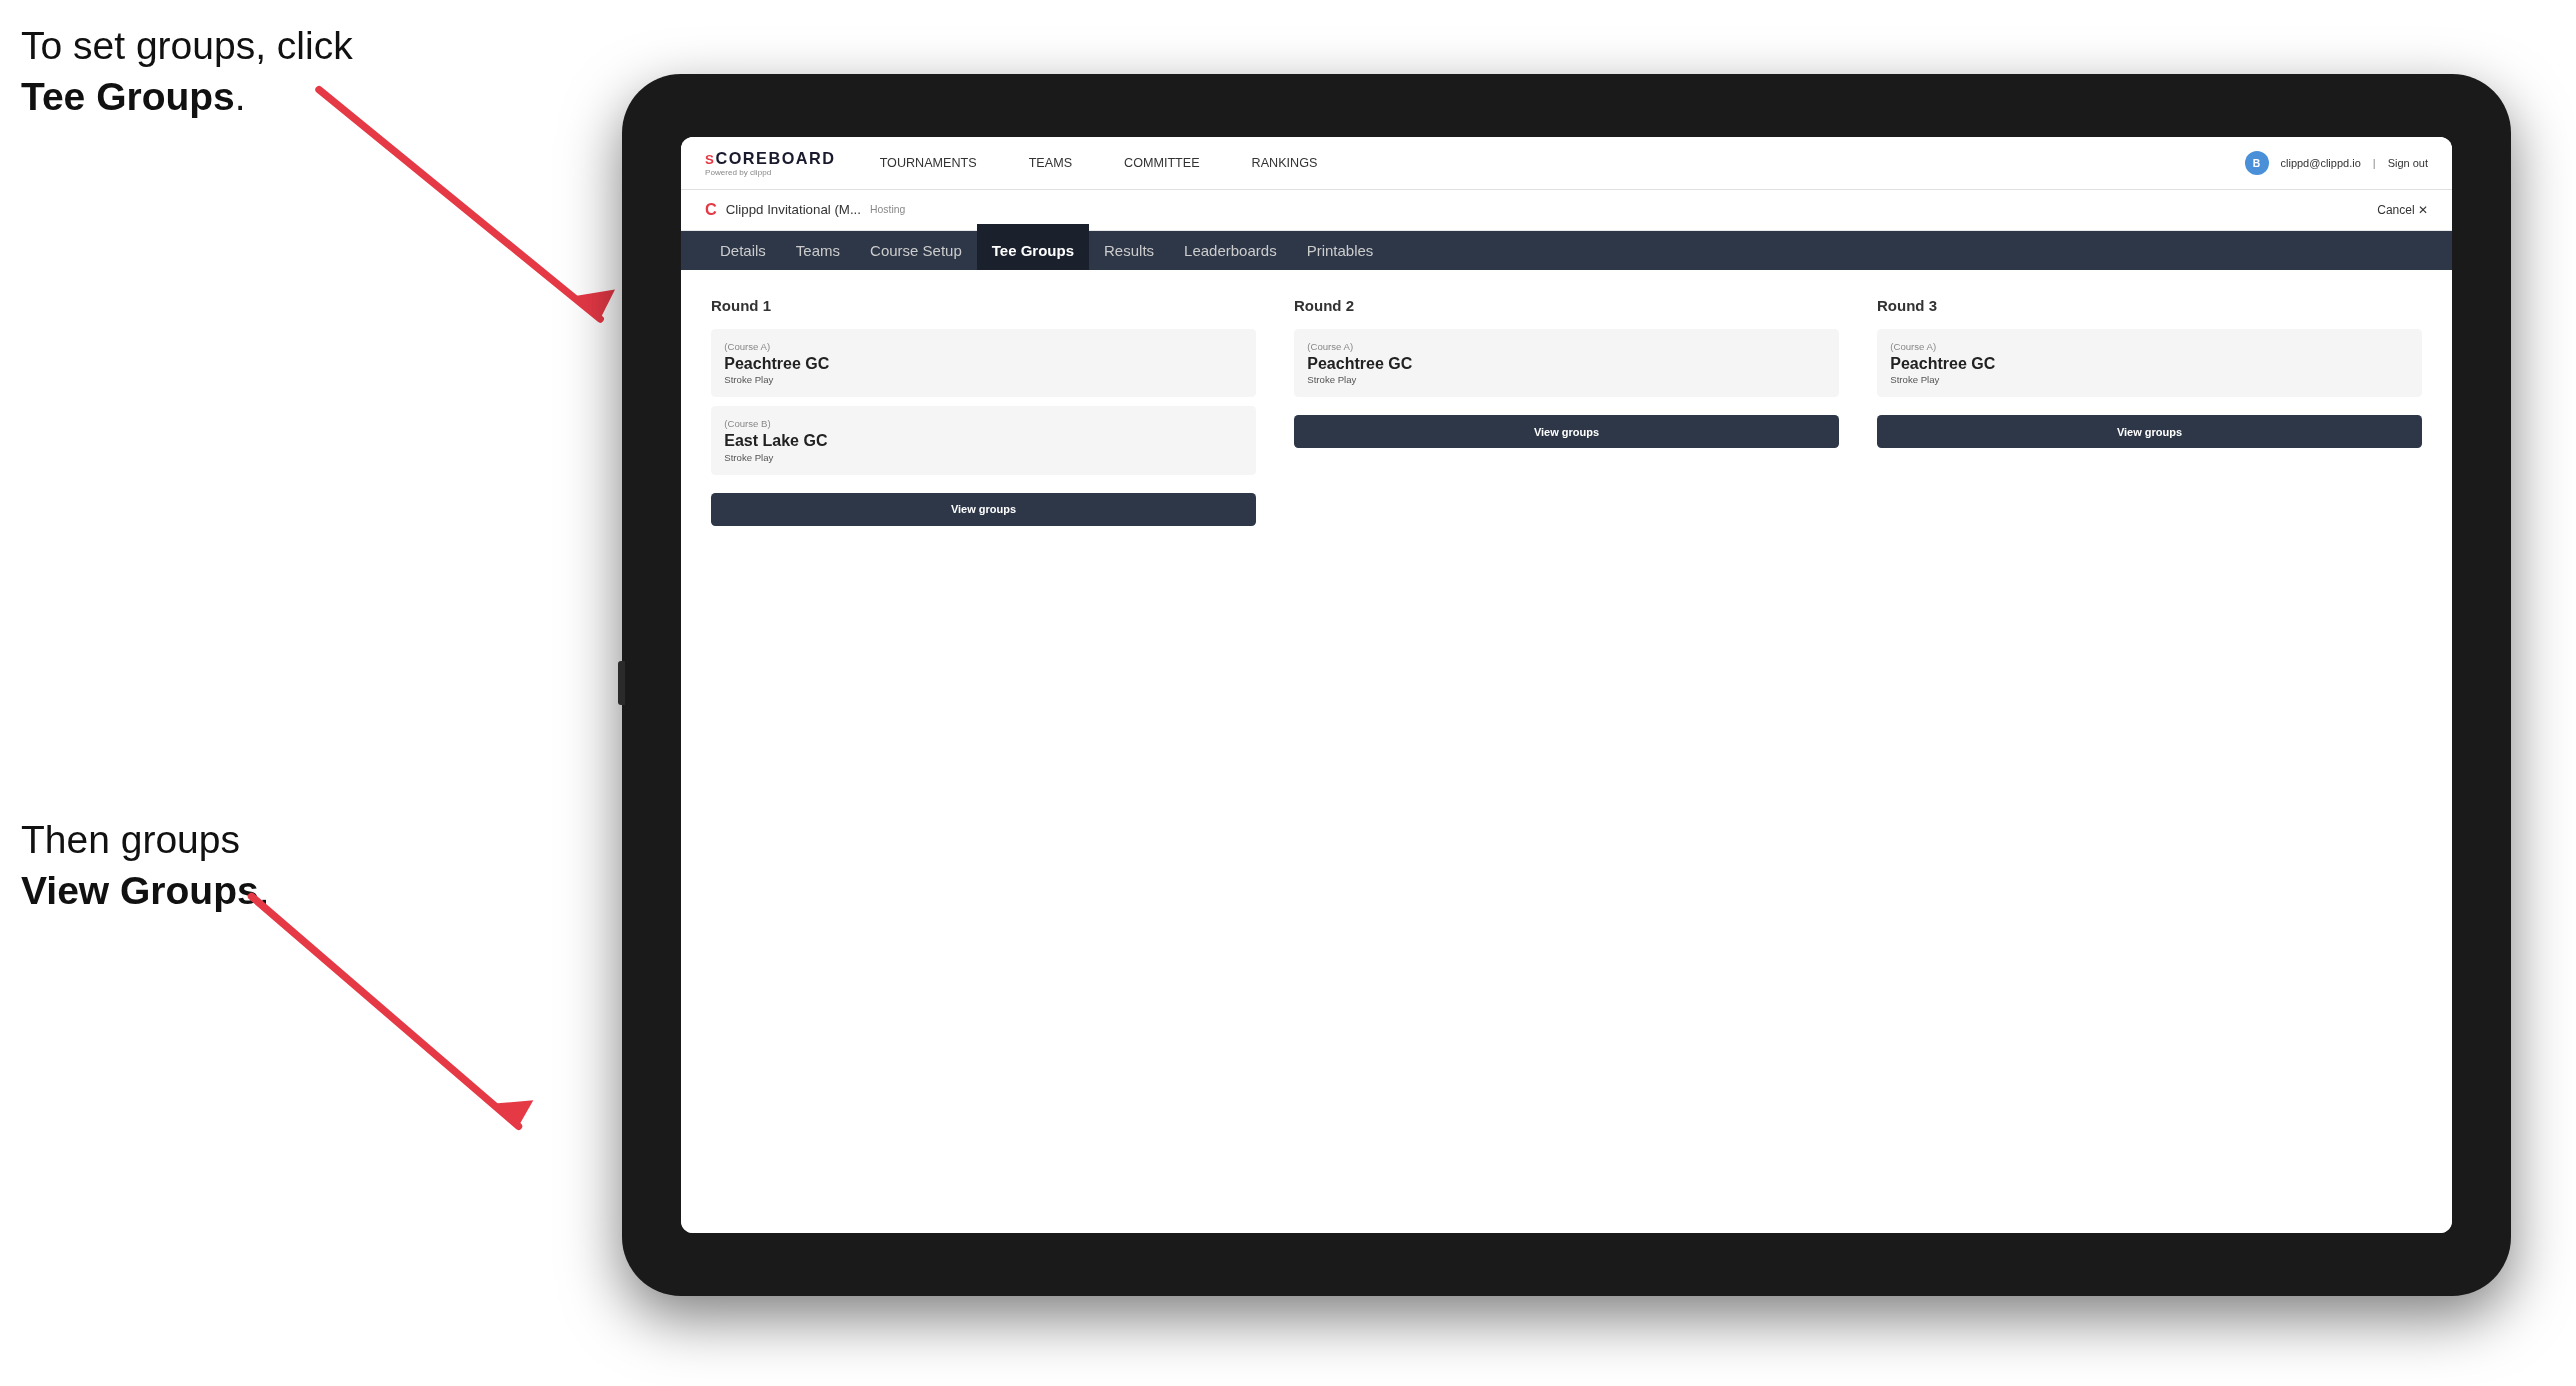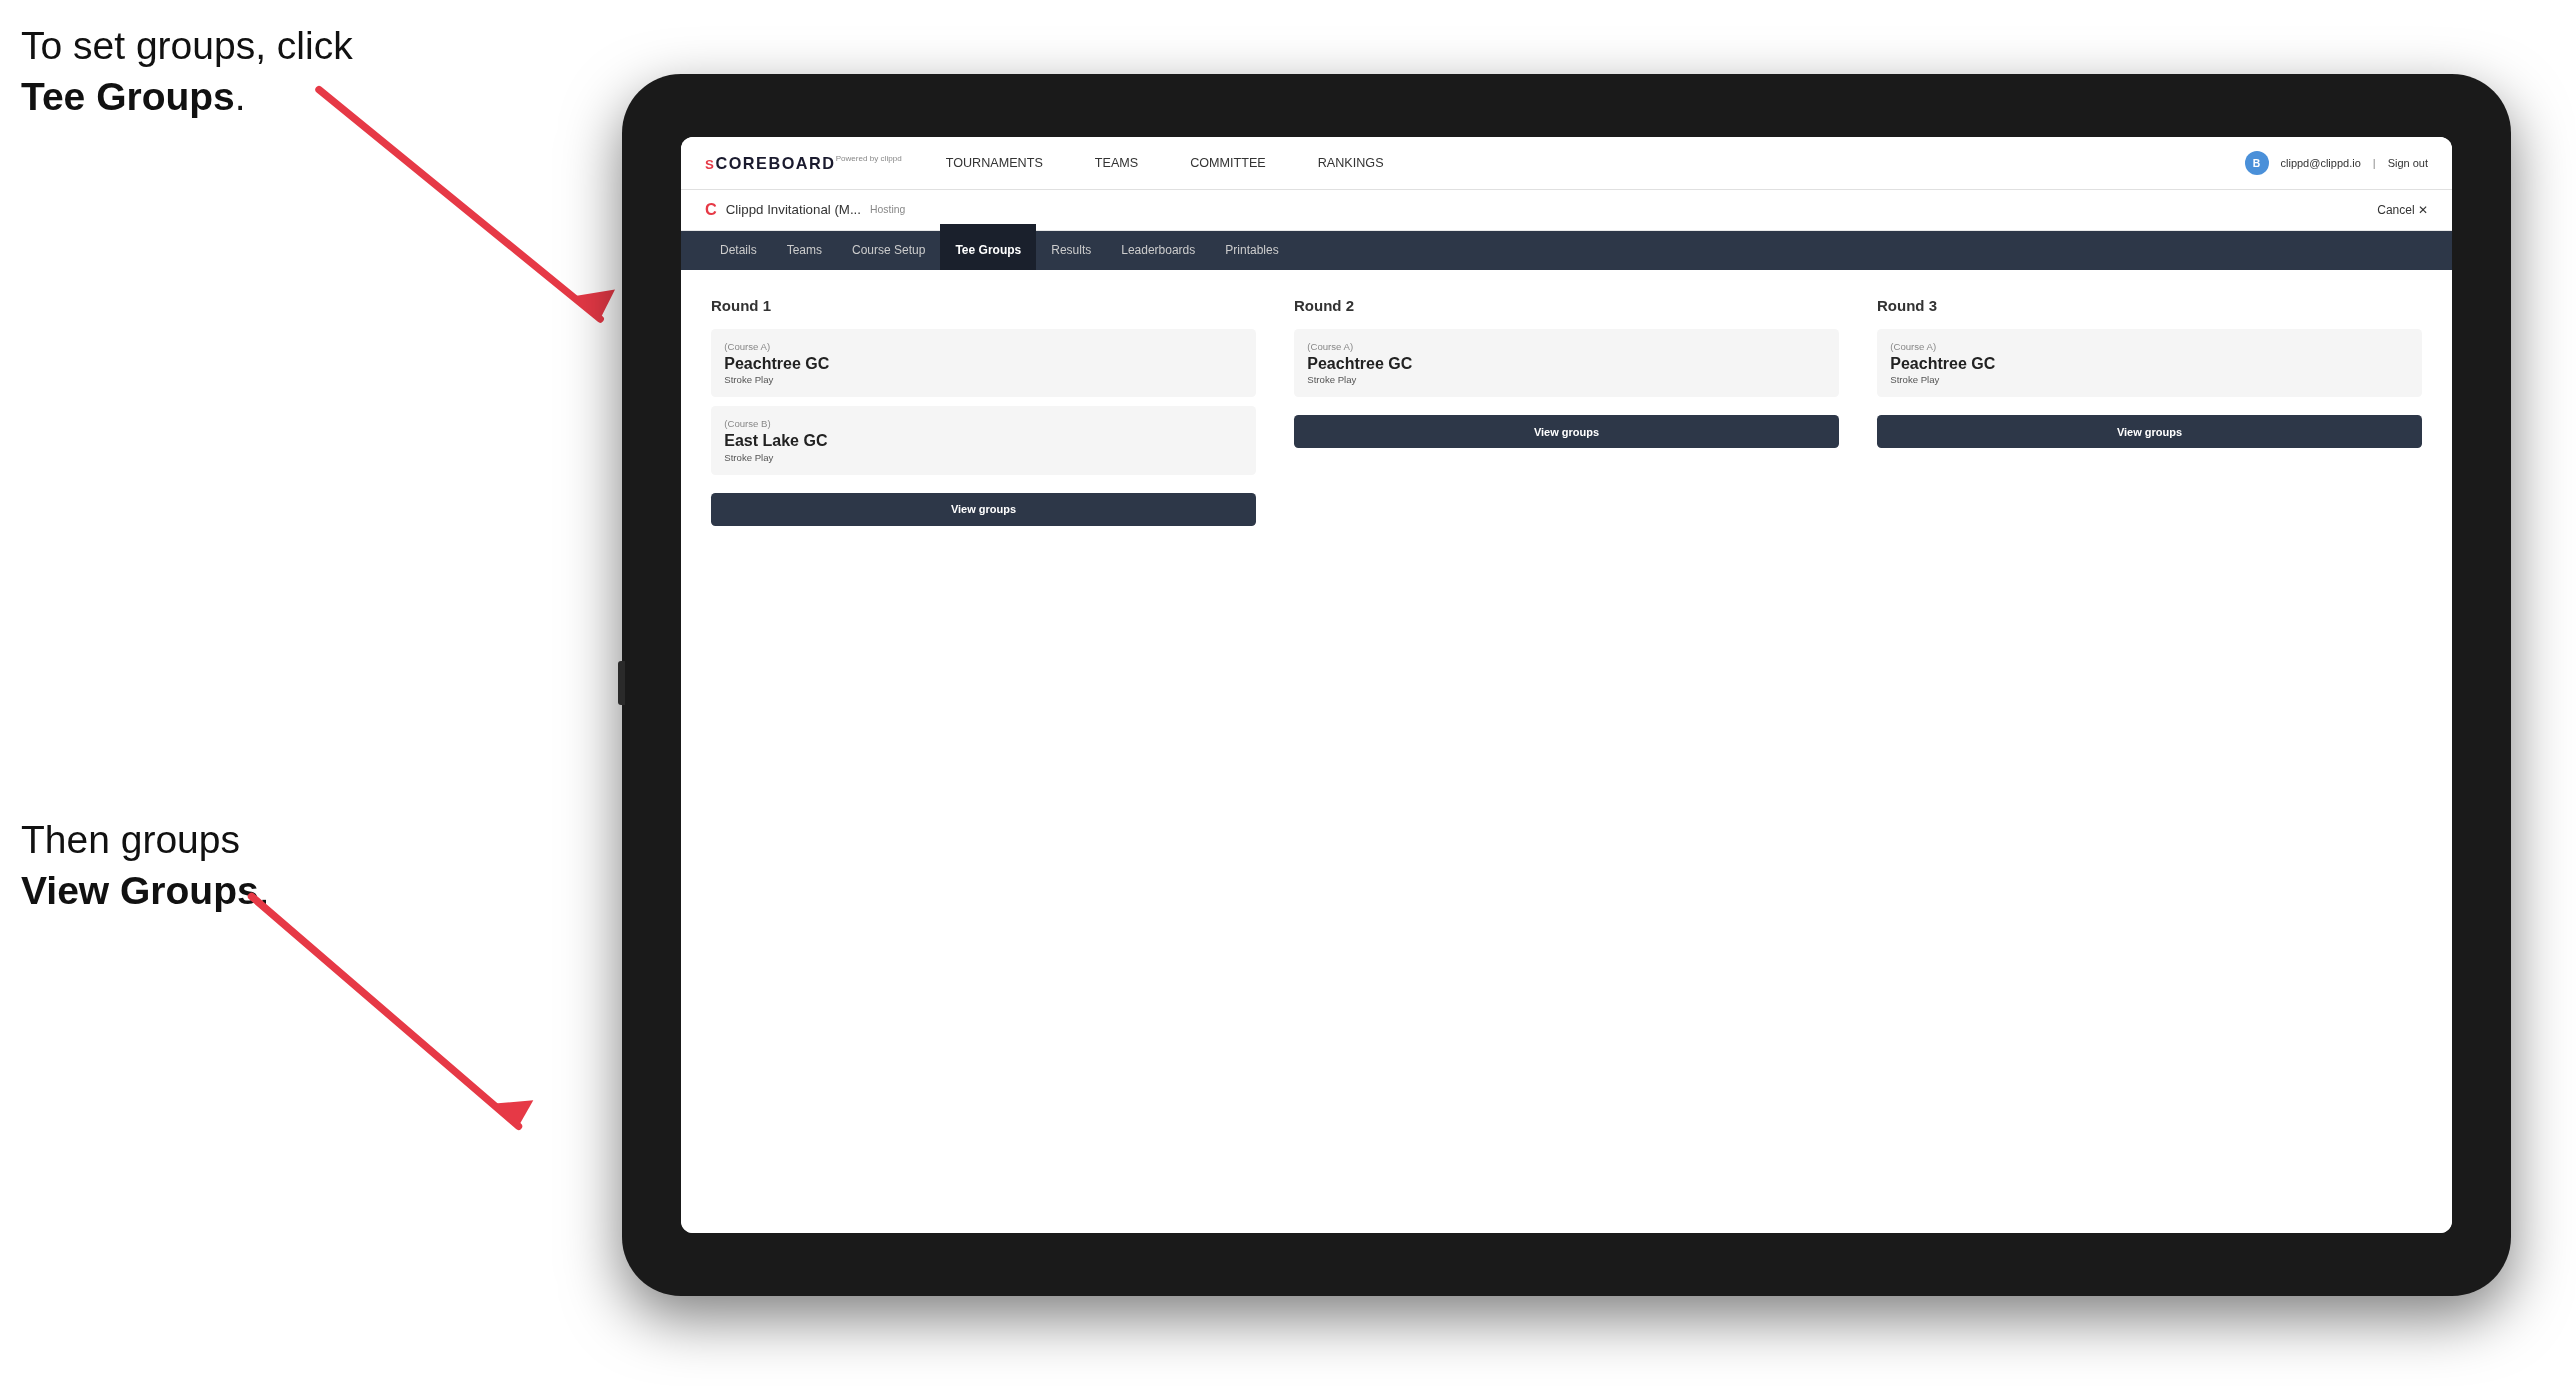--- a/index.html
+++ b/index.html
@@ -89,20 +89,21 @@
       border-bottom: 0.7px solid #e0e0e0;
       display: flex;
       align-items: center;
       padding: 0 24px;
       height: 53px;
       flex-shrink: 0;
     }
 
     .logo-area {
       display: flex;
+      flex-direction: column;
       margin-right: 44px;
     }
 
     .logo-text {
       font-size: 16.3px;
       font-weight: 800;
       letter-spacing: 1.5px;
       color: #1a1a2e;
     }
 
@@ -193,21 +194,21 @@
     .tab-bar {
       background: #2d3748;
       display: flex;
       align-items: center;
       padding: 0 24px;
       height: 39px;
       flex-shrink: 0;
     }
 
     .tab-item {
-      font-size: 12px;
+      font-size: 15px;
       color: #ccc;
       padding: 8px 15px;
       height: 53px;
       display: flex;
       align-items: center;
       cursor: pointer;
     }
 
     .tab-item.active {
       color: #ffffff;

